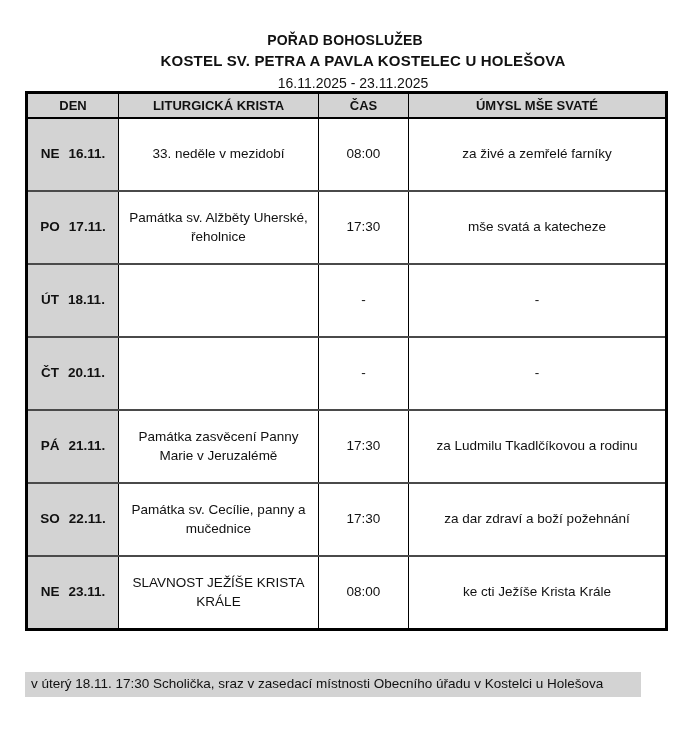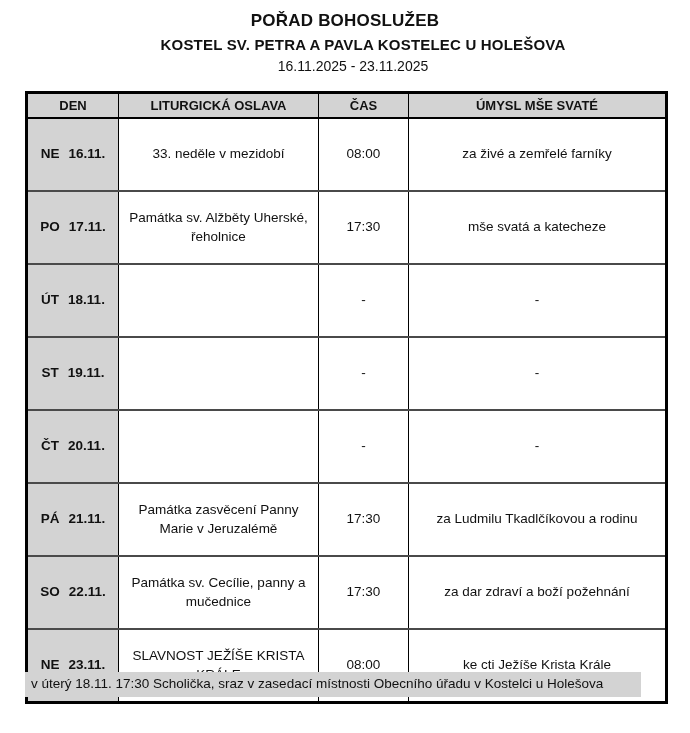--- a/index.html
+++ b/index.html
@@ -16,23 +16,24 @@
     width: 690px;
     height: 733px;
     overflow: hidden;
   }
   .doc-header {
     text-align: center;
     padding-top: 9px;
     line-height: 1.45;
   }
   .doc-title {
-    font-size: 17px;
+    font-size: 14px;
     font-weight: bold;
     letter-spacing: 0.2px;
+    margin-top: 21px;
   }
   .doc-subtitle {
     font-size: 15px;
     font-weight: bold;
     letter-spacing: 0.2px;
     margin-left: 36px;
   }
   .doc-daterange {
     font-size: 14px;
     font-weight: normal;
@@ -107,46 +108,40 @@
   <table class="schedule">
     <colgroup>
       <col class="c-day">
         <col class="c-cel">
         <col class="c-time">
         <col class="c-int">
     </colgroup>
     <thead>
       <tr id="head-row">
           <th>DEN</th>
-          <th>LITURGICKÁ OSLAVA</th>
+          <th>LITURGICKÁ KRISTA</th>
           <th>ČAS</th>
           <th>ÚMYSL MŠE SVATÉ</th>
         </tr>
     </thead>
     <tbody id="body-rows">
         <tr>
           <td class="day-cell"><span class="day-abbr">NE</span><span>16.11.</span></td>
           <td>33. neděle v mezidobí</td>
           <td>08:00</td>
           <td>za živé a zemřelé farníky</td>
         </tr>
         <tr>
           <td class="day-cell"><span class="day-abbr">PO</span><span>17.11.</span></td>
           <td>Památka sv. Alžběty Uherské, řeholnice</td>
           <td>17:30</td>
           <td>mše svatá a katecheze</td>
         </tr>
         <tr>
           <td class="day-cell"><span class="day-abbr">ÚT</span><span>18.11.</span></td>
-          <td></td>
-          <td>-</td>
-          <td>-</td>
-        </tr>
-        <tr>
-          <td class="day-cell"><span class="day-abbr">ST</span><span>19.11.</span></td>
           <td></td>
           <td>-</td>
           <td>-</td>
         </tr>
         <tr>
           <td class="day-cell"><span class="day-abbr">ČT</span><span>20.11.</span></td>
           <td></td>
           <td>-</td>
           <td>-</td>
         </tr>

